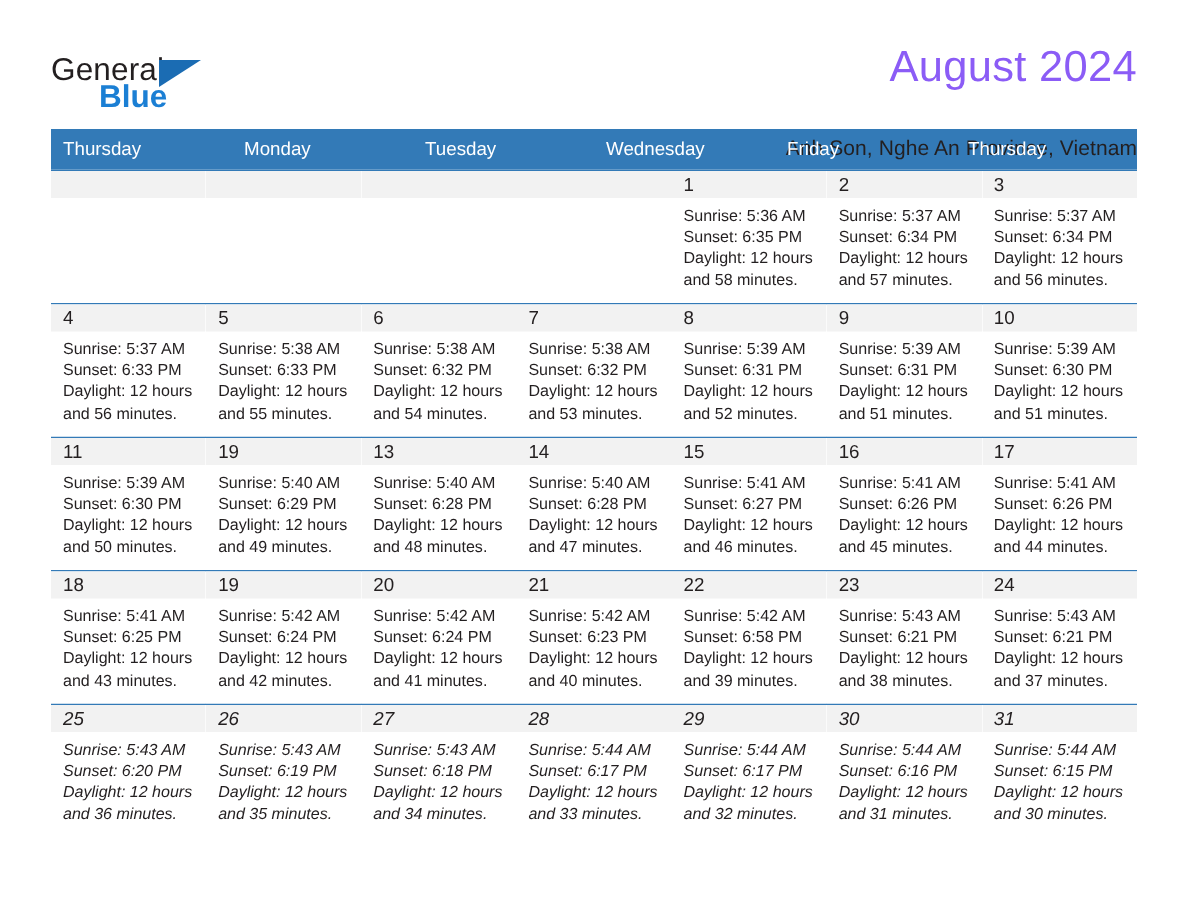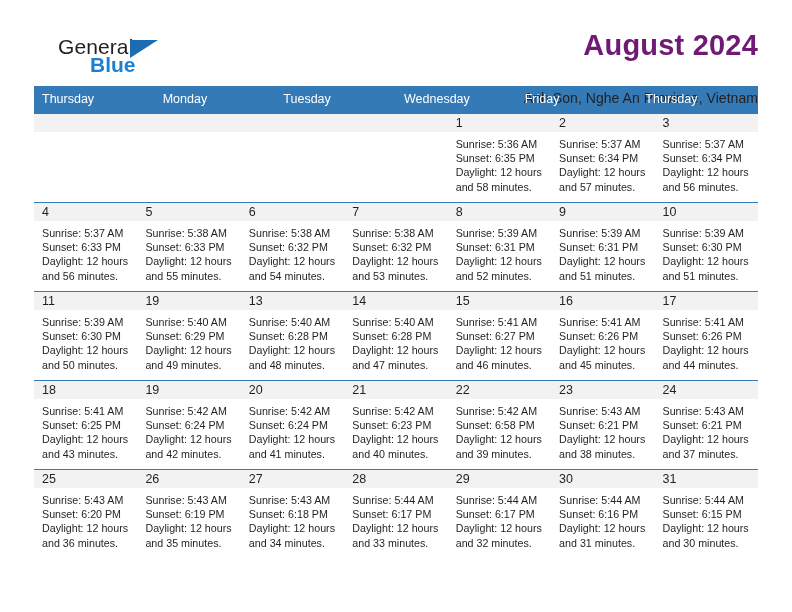--- a/index.html
+++ b/index.html
@@ -24,21 +24,20 @@
     align-items: flex-start;
     justify-content: space-between;
     padding: 28px 34px 0 34px;
     height: 86px;
   }
   .logo {
     position: relative;
     width: 170px;
     height: 54px;
     padding-top: 8px;
-    margin-left: 24px;
   }
   .logo-general {
     font-size: 21px;
     letter-spacing: .1px;
     color: #231f20;
     line-height: 1;
     display: inline-block;
   }
   .logo-triangle {
     position: absolute;
@@ -57,22 +56,22 @@
     color: #1b7fd4;
     line-height: 1;
     font-weight: bold;
   }
   .title-block {
     text-align: right;
     padding-top: 2px;
   }
   .cal-title {
     font-size: 29px;
-    font-weight: bold;
-    color: #701a75;
+    font-weight: normal;
+    color: #8b5cf6;
     line-height: 1.1;
     letter-spacing: .2px;
     text-align: right;
   }
   .cal-subtitle {
     font-size: 14px;
     color: #231f20;
     margin-top: 28px;
     letter-spacing: .05px;
   }
@@ -91,21 +90,21 @@
     color: #ffffff;
     font-size: 12.5px;
     padding: 6px 0 6px 8px;
     line-height: 1.2;
   }
   .week {
     display: flex;
     border-top: 1.6px solid #337ab7;
     height: 89px;
   }
-  .week:last-child { height: 89px; }
+  .week:last-child { height: 89px; font-style: italic; }
   .cell {
     flex: 1 1 0;
     width: 103.4px;
     position: relative;
     background: #ffffff;
     overflow: hidden;
   }
   .daynum-band {
     background: #f2f2f2;
     height: 18px;

